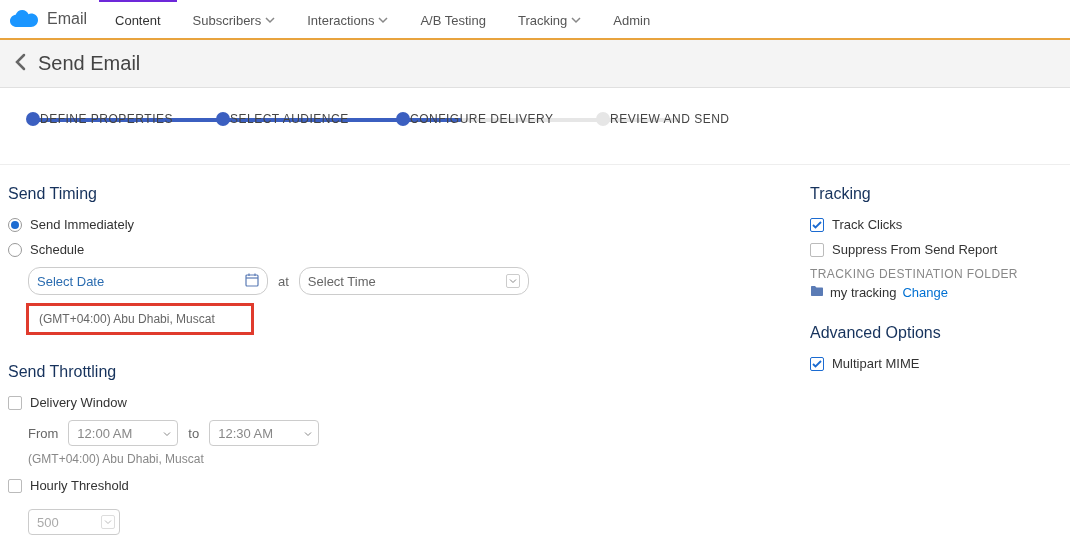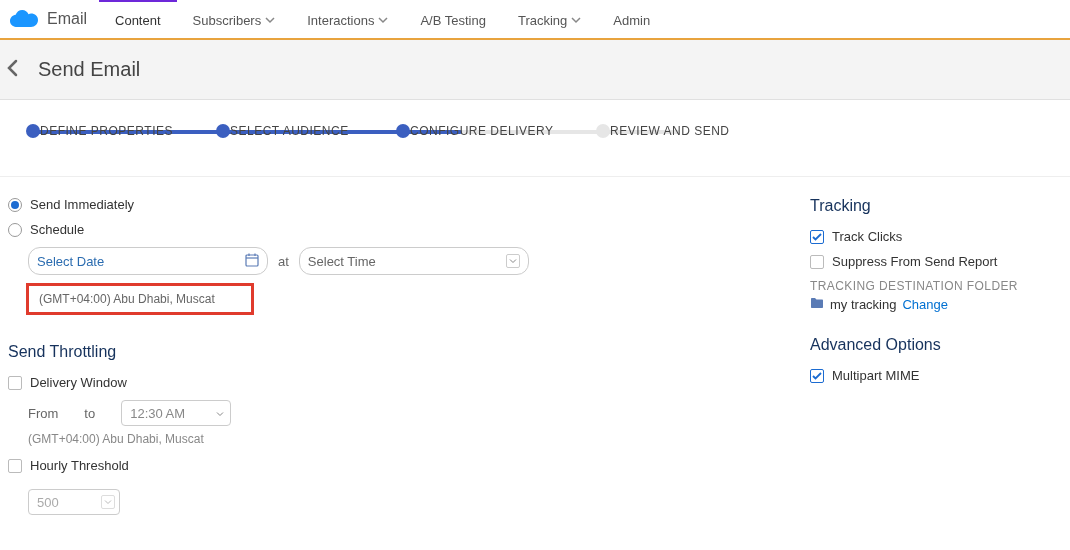--- a/index.html
+++ b/index.html
@@ -8,21 +8,21 @@
   
   .topnav { display: flex; align-items: center; height: 40px; border-bottom: 2px solid #e8a33d; background: #fff; }
   .brand { display: flex; align-items: center; padding: 0 12px 0 10px; gap: 9px; color: #555; font-size: 16px; }
   .cloud-icon { width: 28px; height: 20px; }
   .nav-tabs { display: flex; align-items: stretch; height: 100%; }
   .nav-tab { display: flex; align-items: center; padding: 0 16px; color: #555; font-size: 13px; cursor: pointer; border-top: 2px solid transparent; gap: 4px; }
   .nav-tab.active { border-top: 2px solid #6d28d9; background: #fff; color: #333; font-weight: 500; position: relative; top: 0; }
   .chevron-sm { width: 10px; height: 10px; }
   
   
-  .page-header { display: flex; align-items: center; height: 60px; background: #f4f4f4; border-bottom: 1px solid #e0e0e0; padding: 0 4px; gap: 16px; }
+  .page-header { display: flex; align-items: center; height: 48px; background: #f4f4f4; border-bottom: 1px solid #e0e0e0; padding: 0 12px; gap: 8px; }
   .back-chev { width: 18px; height: 18px; cursor: pointer; }
   .page-title { font-size: 20px; font-weight: 400; color: #444; }
   
   
   .stepper { position: relative; padding: 24px 20px 22px; border-bottom: 1px solid #eee; }
   .step-line { position: absolute; top: 30px; left: 30px; right: 390px; height: 4px; background: #e6e6e6; }
   .step-line-fill { position: absolute; top: 30px; left: 30px; width: 432px; height: 4px; background: #3b5fc0; border-radius: 2px; }
   .steps { display: flex; position: relative; }
   .step { display: flex; flex-direction: row; align-items: flex-start; }
   .step-dot { width: 14px; height: 14px; border-radius: 50%; background: #e6e6e6; margin-bottom: 16px; margin-left: 6px; }
@@ -54,21 +54,21 @@
   
   .tz-highlight { border: 3px solid #e03b2d; padding: 6px 10px; margin: 6px 0 0 18px; width: 228px; font-size: 12px; color: #666; }
   
   .throttle { margin-top: 28px; }
   .check-row { display: flex; align-items: center; gap: 8px; margin-bottom: 10px; font-size: 13px; color: #333; }
   .checkbox { width: 14px; height: 14px; border: 1px solid #bbb; border-radius: 2px; cursor: pointer; display: inline-flex; align-items: center; justify-content: center; background:#fff; }
   .checkbox.checked { border-color: #1b6bd1; }
   .checkbox.checked svg { display: block; }
   .checkbox svg { display: none; width: 10px; height: 10px; }
   
-  .from-row { display: flex; align-items: center; gap: 26px; margin: 6px 0 6px 20px; font-size: 13px; color: #666; }
+  .from-row { display: flex; align-items: center; gap: 10px; margin: 6px 0 6px 20px; font-size: 13px; color: #666; }
   .dd { display: inline-flex; align-items: center; justify-content: space-between; border: 1px solid #ccc; border-radius: 4px; height: 26px; padding: 0 6px 0 8px; background: #fff; cursor: pointer; min-width: 110px; color: #888; }
   .tiny-chev { width: 8px; height: 8px; }
   .tz-small { font-size: 12px; color: #888; margin: 2px 0 0 20px; }
   
   .num-box { display:inline-flex; align-items:center; border:1px solid #ccc; border-radius:4px; height:26px; padding:0 4px 0 8px; margin: 6px 0 0 20px; color:#aaa; width:92px; justify-content:space-between; }
   
   
   .r-section { margin-bottom: 24px; }
   .folder-label { font-size: 12px; letter-spacing: 0.4px; color: #888; font-weight: 400; margin: 8px 0 4px; }
   .folder-row { display: flex; align-items: center; gap: 6px; font-size: 13px; }
@@ -146,20 +146,21 @@
     <div class="step">
       <div class="step-dot"></div>
       <div class="step-label">REVIEW AND SEND</div>
     </div>
   </div>
 </div>
 
 <div class="main">
   <div class="left-col">
 
+    <div class="section-title">Send Timing</div>
 
     <div class="radio-row">
       <span class="radio checked"></span>
       <span>Send Immediately</span>
     </div>
     <div class="radio-row">
       <span class="radio"></span>
       <span>Schedule</span>
     </div>
 
@@ -191,20 +192,26 @@
     <div class="throttle">
       <div class="section-title">Send Throttling</div>
       
       <div class="check-row">
         <span class="checkbox"></span>
         <span>Delivery Window</span>
       </div>
       
       <div class="from-row">
         <span>From</span>
+        <div class="dd">
+          <span>12:00 AM</span>
+          <span><svg class="tiny-chev" viewBox="0 0 8 8">
+                <path d="M1 2.5l3 3 3-3" stroke="#888" stroke-width="1" fill="none"></path>
+              </svg></span>
+        </div>
         <span>to</span>
         <div class="dd">
           <span>12:30 AM</span>
           <span><svg class="tiny-chev" viewBox="0 0 8 8">
                 <path d="M1 2.5l3 3 3-3" stroke="#888" stroke-width="1" fill="none"></path>
               </svg></span>
         </div>
       </div>
       <div class="tz-small">(GMT+04:00) Abu Dhabi, Muscat</div>
       

